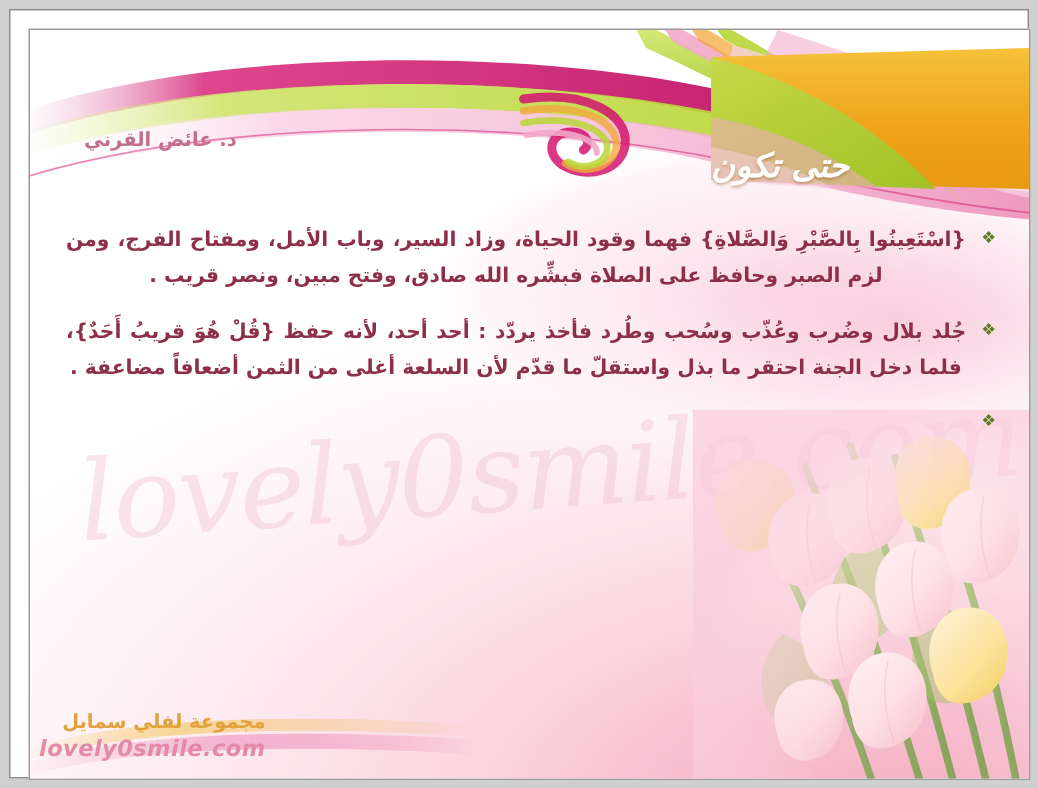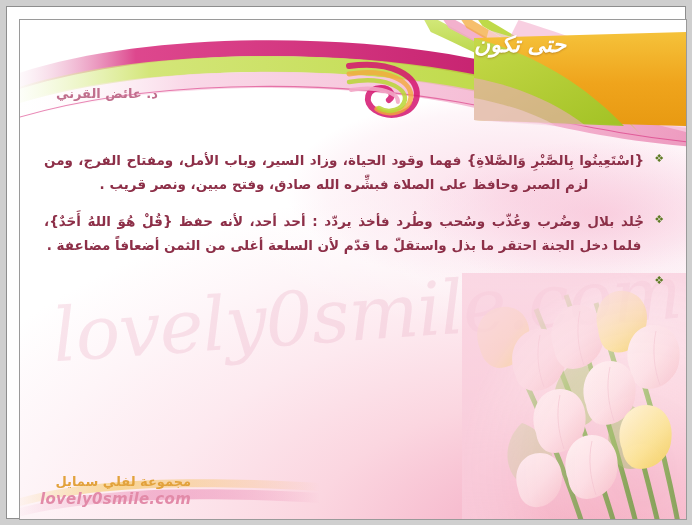--- a/index.html
+++ b/index.html
@@ -81,21 +81,21 @@
     right: 0; top: 12px;
     width: 212px; height: 94px;
   }
   .title-banner svg { position: absolute; inset: 0; width: 100%; height: 100%; }
   .title-text {
     position: absolute;
     inset: 0;
     display: flex;
     flex-direction: column;
     align-items: flex-end;
-    justify-content: space-between;
+    justify-content: flex-end;
     gap: 2px;
     padding: 0 16px 2px 0;
     box-sizing: border-box;
     direction: rtl;
   }
   .title-line1 {
     font-size: 22px;
     font-weight: bold;
     font-style: italic;
     color: #ffffff;
@@ -173,21 +173,21 @@
     position: absolute;
     right: 2px; top: 3px;
     font-size: 11px;
     color: #5f7a24;
     line-height: 1.5;
   }
 
   
   .footer {
     position: absolute;
-    left: 20px; bottom: 10px;
+    left: 6px; bottom: 10px;
     direction: rtl;
     line-height: 1.25;
   }
   .footer-ar {
     font-size: 13px;
     color: #e2a23c;
     font-weight: bold;
     letter-spacing: .5px;
   }
   .footer-url {
@@ -364,21 +364,21 @@
         </svg>
       </div>
 
       <div class="content">
         <p class="para">
           <span class="bullet">❖</span>
           <span>{اسْتَعِينُوا بِالصَّبْرِ وَالصَّلاةِ} فهما وقود الحياة، وزاد السير، وباب الأمل، ومفتاح الفرج، ومن لزم الصبر وحافظ على الصلاة فبشِّره الله صادق، وفتح مبين، ونصر قريب .</span>
         </p>
         <p class="para">
           <span class="bullet">❖</span>
-          <span>جُلد بلال وضُرب وعُذّب وسُحب وطُرد فأخذ يردّد : أحد أحد، لأنه حفظ {قُلْ هُوَ اللهُ أَحَدٌ}، فلما دخل الجنة احتقر ما بذل واستقلّ ما قدّم لأن السلعة أغلى من الثمن أضعافاً مضاعفة .</span>
+          <span>جُلد بلال وضُرب وعُذّب وسُحب وطُرد فأخذ يردّد : أحد أحد، لأنه حفظ {قُلْ هُوَ قريبُ أَحَدٌ}، فلما دخل الجنة احتقر ما بذل واستقلّ ما قدّم لأن السلعة أغلى من الثمن أضعافاً مضاعفة .</span>
         </p>
         <p class="para">
           <span class="bullet">❖</span>
         </p>
       </div>
 
       <svg class="footer-swoosh" viewBox="0 0 300 66" preserveAspectRatio="none">
         <defs>
           <linearGradient id="fs1" x1="0" y1="0" x2="1" y2="0">
             <stop offset="0%" stop-color="#f3c24a" stop-opacity=".0"></stop>

